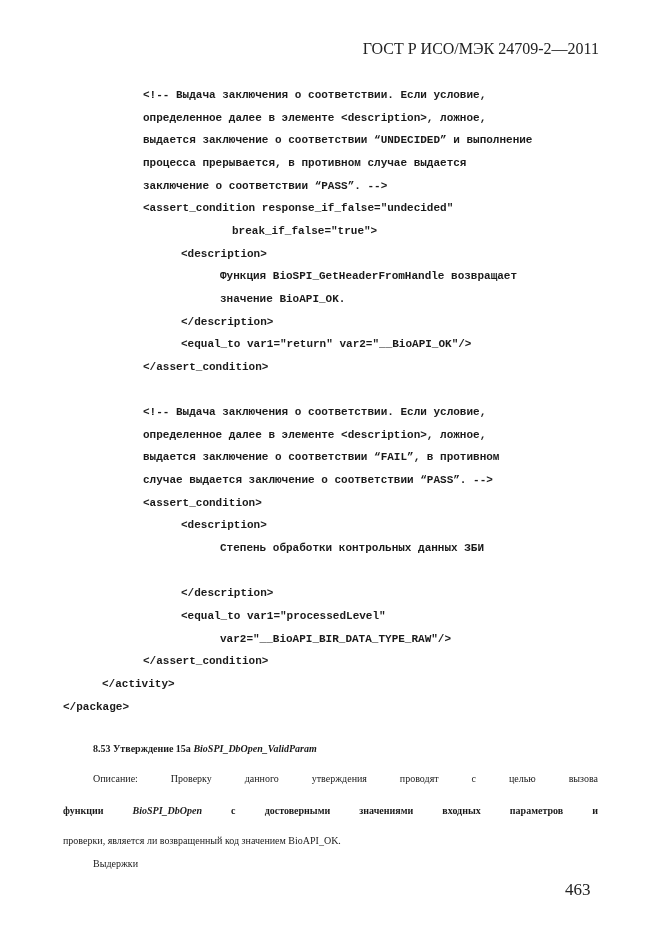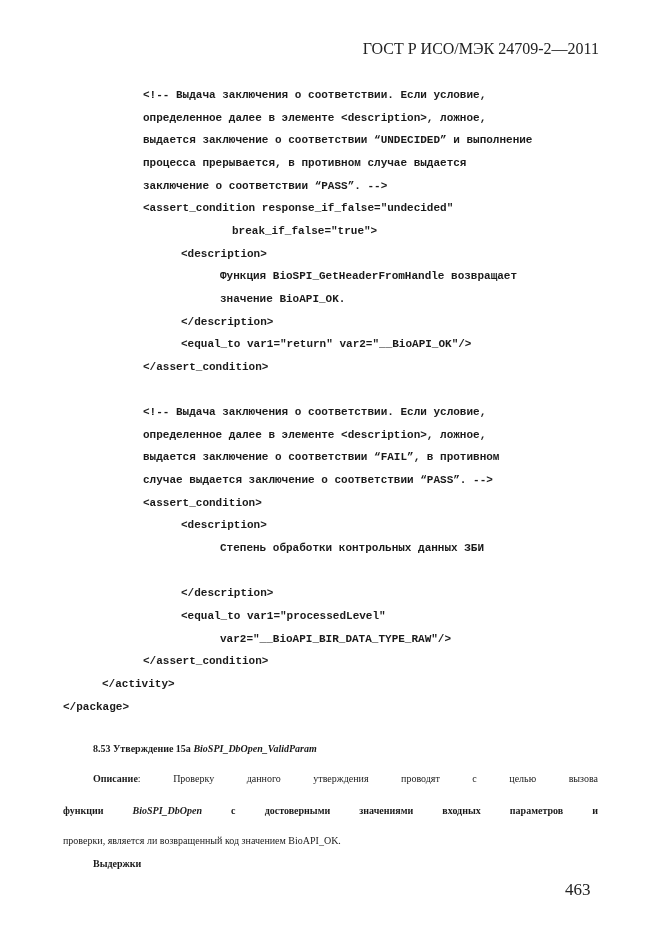--- a/index.html
+++ b/index.html
@@ -54,21 +54,21 @@
     }
     .section-title .ital { font-style: italic; }
     .para-line {
       position: absolute;
       line-height: 24px;
     }
     .justify {
       text-align: justify;
       text-align-last: justify;
     }
-    .b { font-weight: bold; }
+    .b { font-weight: normal; }
     .it { font-style: italic; }
     .page-number {
       position: absolute;
       top: 880px;
       left: 565px;
       font-family: "Liberation Serif", serif;
       font-size: 17px;
       color: #222;
     }
   </style>

